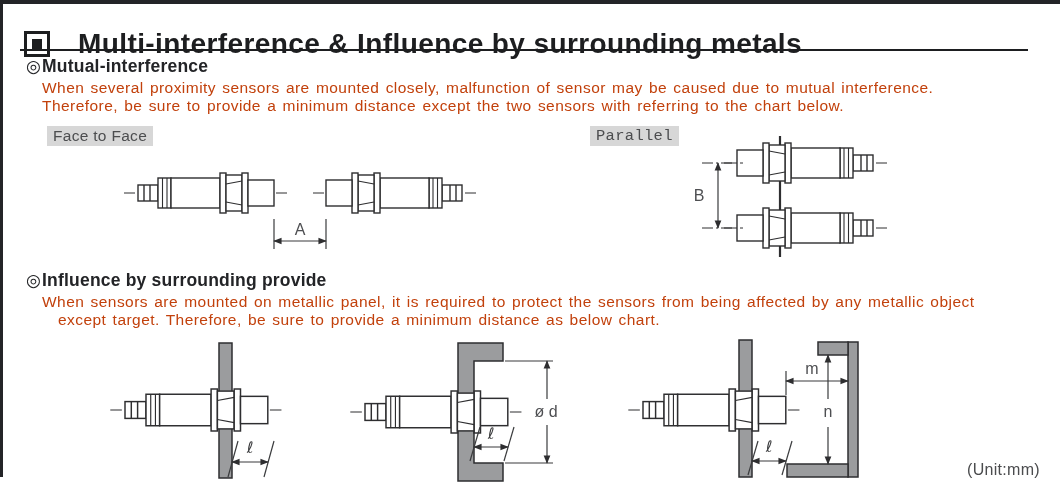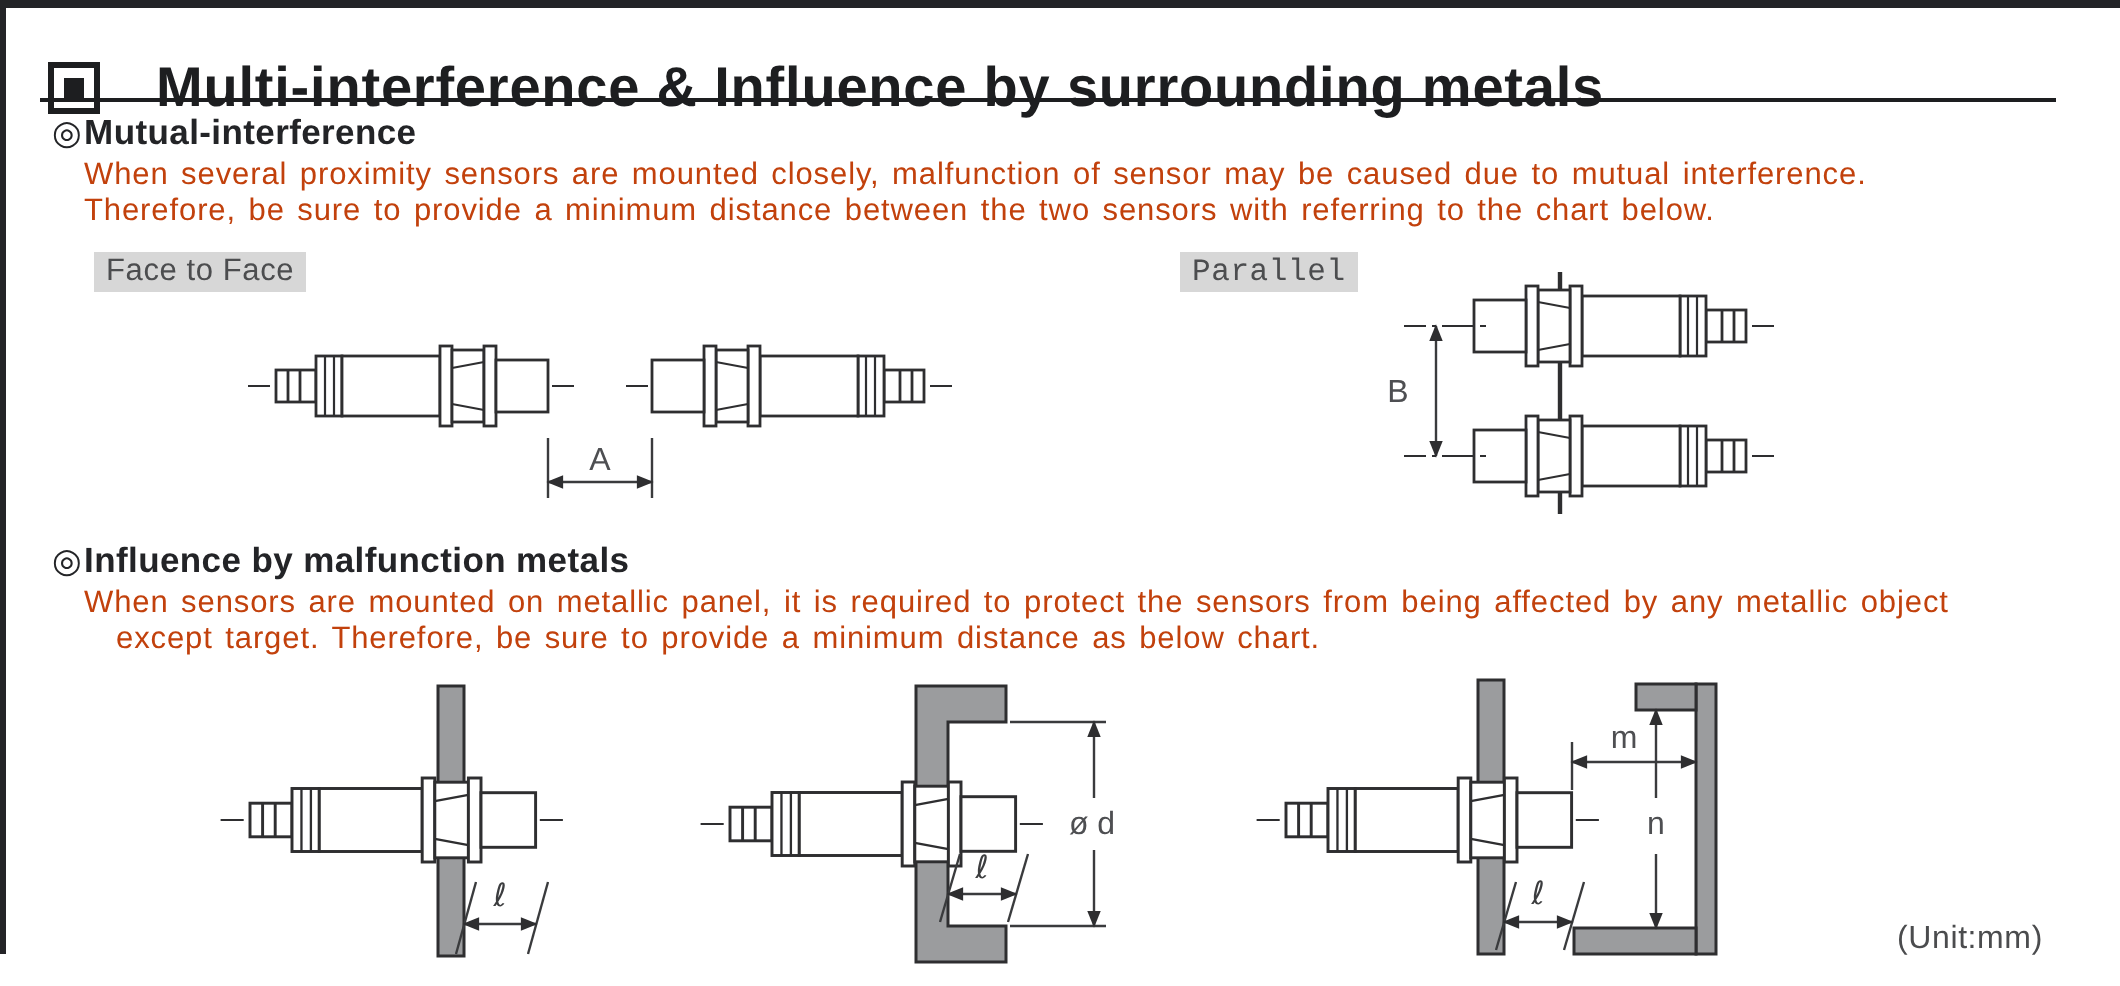--- a/index.html
+++ b/index.html
@@ -60,21 +60,21 @@
     </span>
   <h1>Multi-interference &amp; Influence by surrounding metals</h1>
 </div>
 <div class="abs title-rule"></div>
 
 <div class="abs sec-head" style="left:26px;top:56px;">
   <span class="bullet">◎</span>
   <span>Mutual-interference</span>
 </div>
 <div class="abs body-line" style="left:42px;top:79px;">When several proximity sensors are mounted closely, malfunction of sensor may be caused due to mutual interference.</div>
-<div class="abs body-line" style="left:42px;top:97px;">Therefore, be sure to provide a minimum distance between the two sensors with referring to the chart below.</div>
+<div class="abs body-line" style="left:42px;top:97px;">Therefore, be sure to provide a minimum distance except the two sensors with referring to the chart below.</div>
 
 <div class="abs tag" style="left:47px;top:126px;text-align:right;">Face to Face</div>
 <div class="abs tag" style="left:590px;top:126px;font-family:Liberation Mono, monospace;">Parallel</div>
 
 <svg class="abs" style="left:120px;top:145px;" width="360" height="115" viewBox="0 0 360 115">
   <use href="#sensor" transform="translate(18,48)"></use>
   <use href="#sensor" transform="translate(342,48) scale(-1,1)"></use>
   <line x1="154" y1="74" x2="154" y2="104" stroke="#3a3b3d" stroke-width="1.2"></line>
   <line x1="206" y1="74" x2="206" y2="104" stroke="#3a3b3d" stroke-width="1.2"></line>
   <line x1="154" y1="96" x2="206" y2="96" stroke="#3a3b3d" stroke-width="1.2" marker-start="url(#arr)" marker-end="url(#arr)"></line>
@@ -86,21 +86,21 @@
   <use href="#sensor" transform="translate(188,30) scale(-1,1)"></use>
   <use href="#sensor" transform="translate(188,95) scale(-1,1)"></use>
   <line x1="17" y1="30" x2="58" y2="30" stroke="#2e2e30" stroke-width="1" stroke-dasharray="11 3 2 3"></line>
   <line x1="17" y1="95" x2="58" y2="95" stroke="#2e2e30" stroke-width="1" stroke-dasharray="11 3 2 3"></line>
   <line x1="33" y1="30" x2="33" y2="95" stroke="#3a3b3d" stroke-width="1.2" marker-start="url(#arr)" marker-end="url(#arr)"></line>
   <text class="dim" x="14" y="68" text-anchor="middle">B</text>
 </svg>
 
 <div class="abs sec-head" style="left:26px;top:270px;">
   <span class="bullet">◎</span>
-  <span>Influence by malfunction metals</span>
+  <span>Influence by surrounding provide</span>
 </div>
 <div class="abs body-line" style="left:42px;top:293px;">When sensors are mounted on metallic panel, it is required to protect the sensors from being affected by any metallic object</div>
 <div class="abs body-line" style="left:58px;top:311px;">except target. Therefore, be sure to provide a minimum distance as below chart.</div>
 
 <svg class="abs" style="left:95px;top:335px;" width="235" height="155" viewBox="0 0 235 155">
   <rect x="124" y="8" width="13" height="135" fill="#9b9c9e" stroke="#2e2e30" stroke-width="1.5"></rect>
   <use href="#sensor" transform="translate(30,75) scale(1.05)"></use>
   <line x1="133" y1="142" x2="143" y2="106" stroke="#3a3b3d" stroke-width="1.2"></line>
   <line x1="169" y1="142" x2="179" y2="106" stroke="#3a3b3d" stroke-width="1.2"></line>
   <line x1="137" y1="127" x2="173" y2="127" stroke="#3a3b3d" stroke-width="1.2" marker-start="url(#arr)" marker-end="url(#arr)"></line>
@@ -132,13 +132,13 @@
   <text class="dim" x="197" y="41" text-anchor="middle">m</text>
   <line x1="213" y1="22" x2="213" y2="66" stroke="#3a3b3d" stroke-width="1.2" marker-start="url(#arr)"></line>
   <line x1="213" y1="94" x2="213" y2="131" stroke="#3a3b3d" stroke-width="1.2" marker-end="url(#arr)"></line>
   <text class="dim" x="213" y="84" text-anchor="middle">n</text>
   <line x1="133" y1="142" x2="143" y2="108" stroke="#3a3b3d" stroke-width="1.2"></line>
   <line x1="167" y1="142" x2="177" y2="108" stroke="#3a3b3d" stroke-width="1.2"></line>
   <line x1="137" y1="128" x2="171" y2="128" stroke="#3a3b3d" stroke-width="1.2" marker-start="url(#arr)" marker-end="url(#arr)"></line>
   <text class="ell" x="154" y="119" text-anchor="middle">ℓ</text>
 </svg>
 
-<div class="abs unit-note" style="left:930px;top:461px;width:110px;text-align:center;">(Unit:mm)</div>
+<div class="abs unit-note" style="left:930px;top:461px;width:110px;text-align:right;">(Unit:mm)</div>
 
 </body></html>

